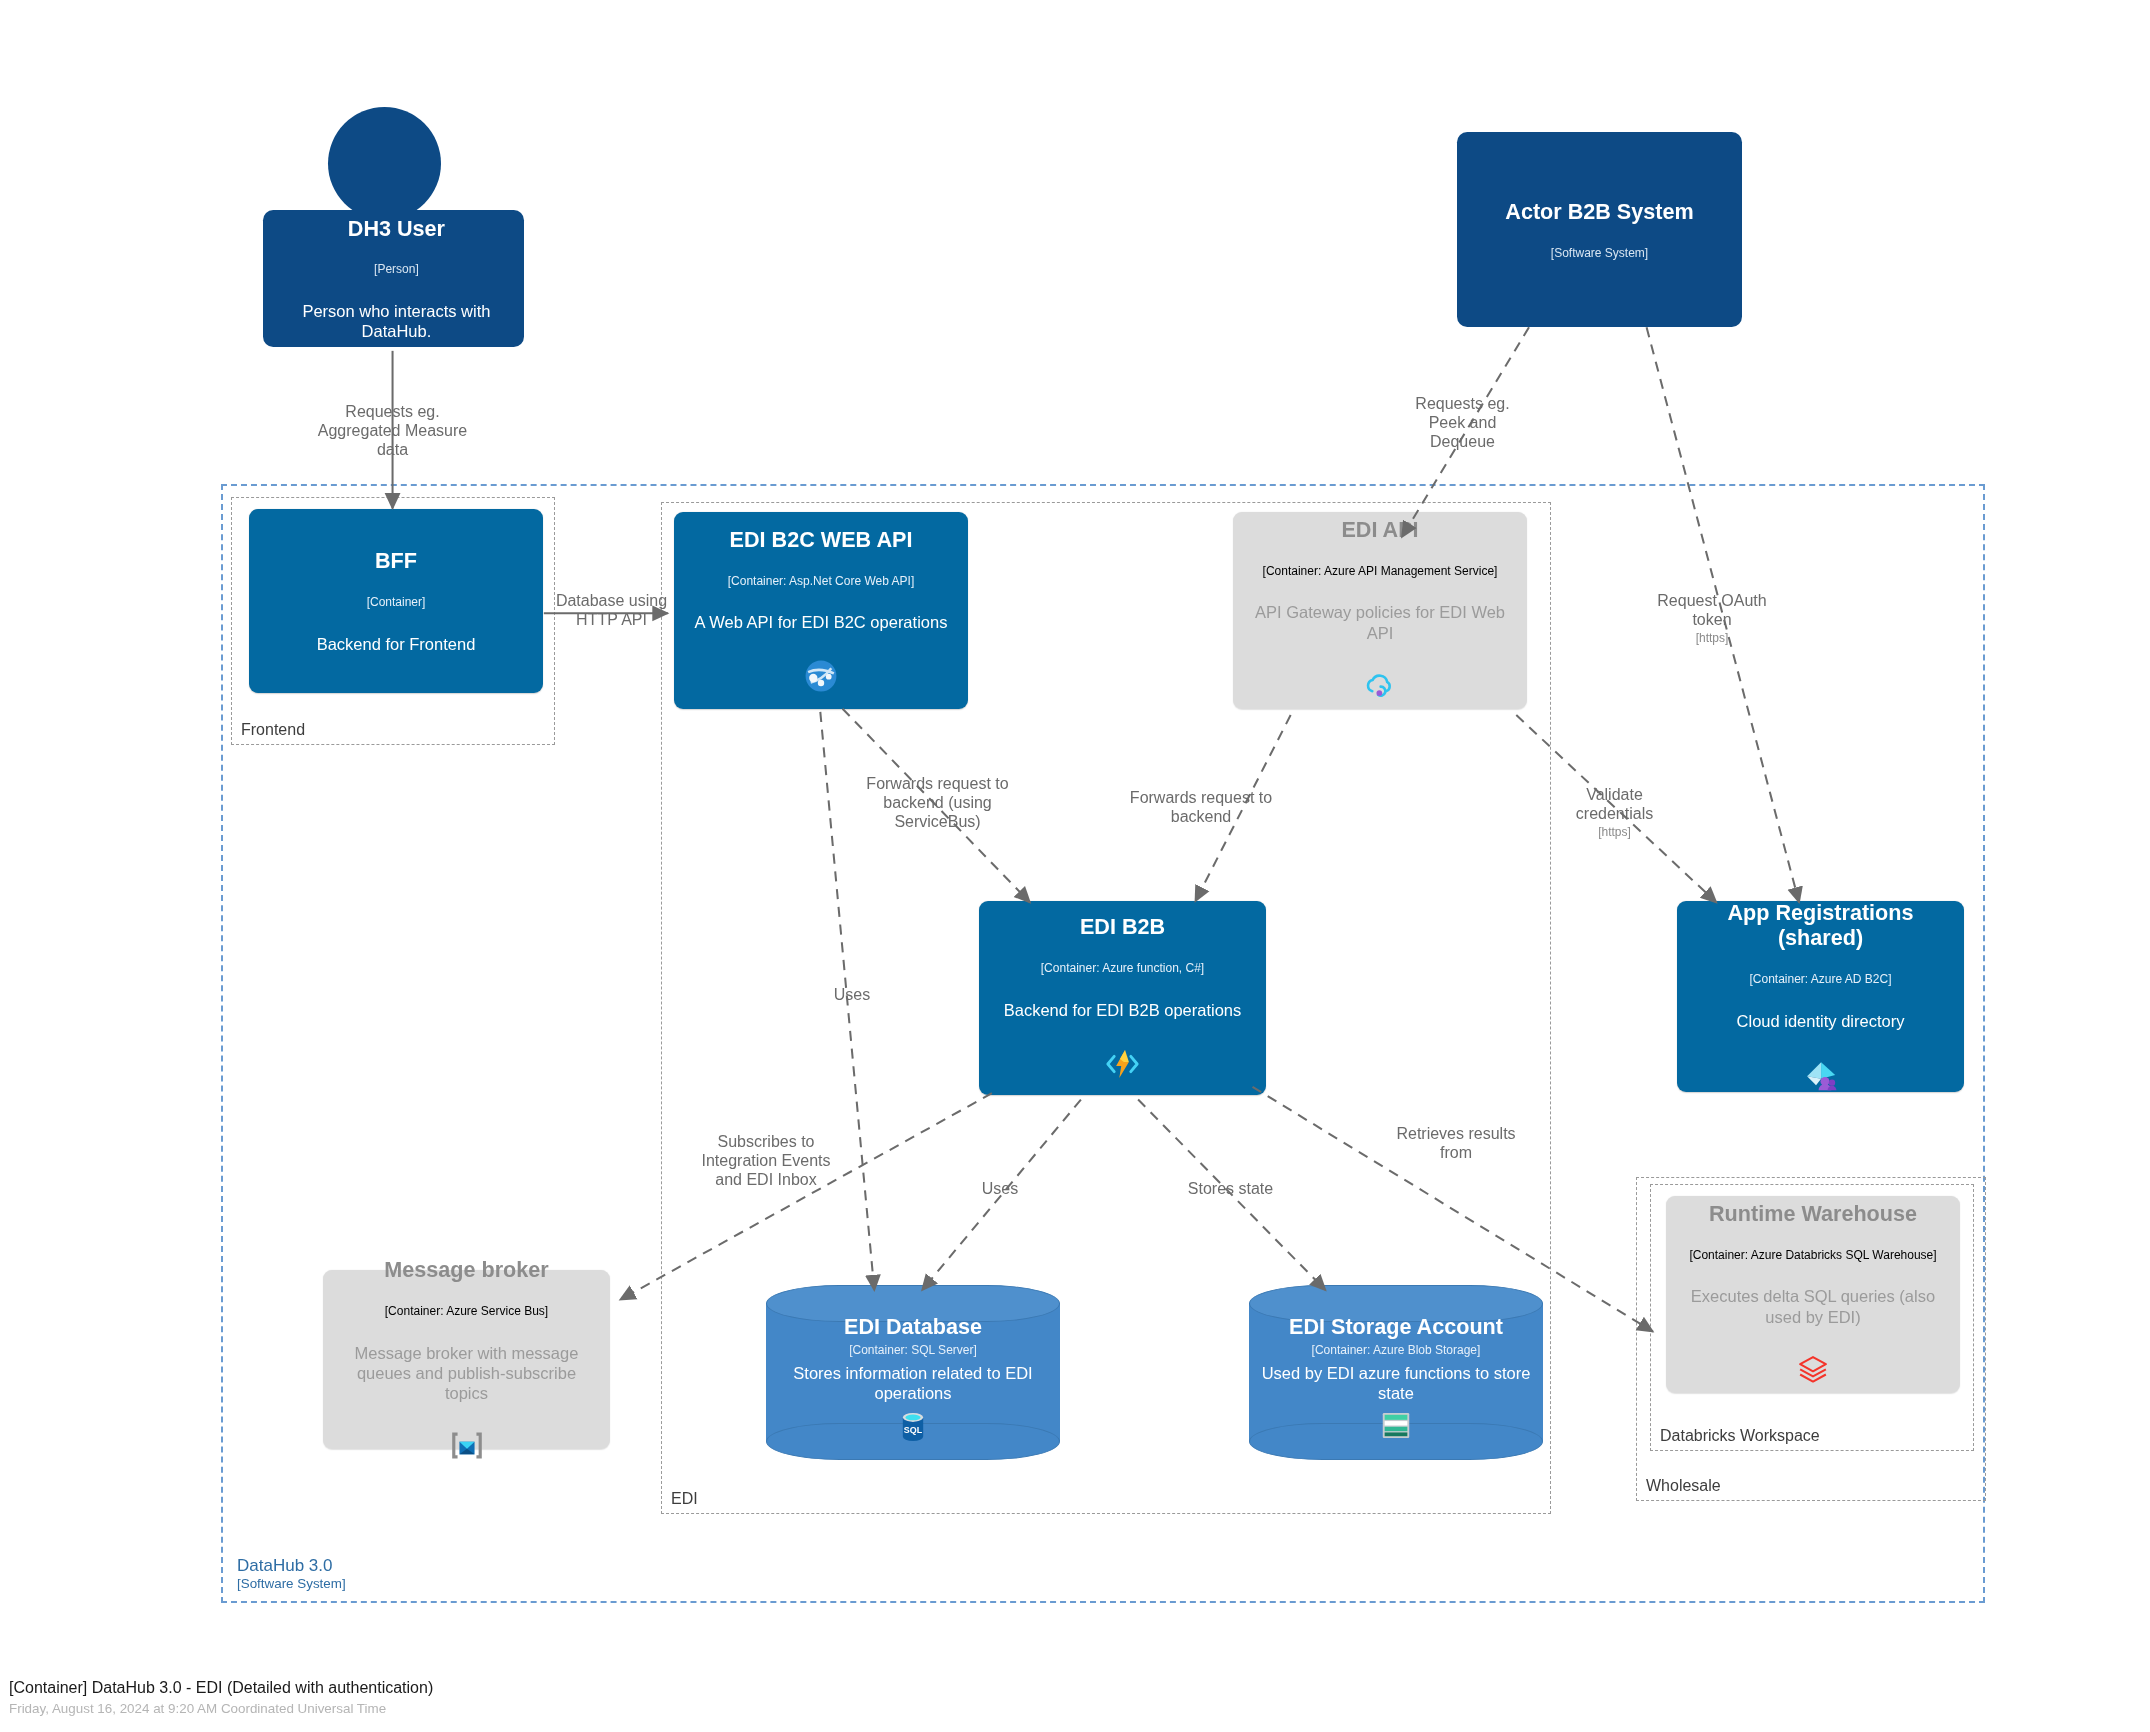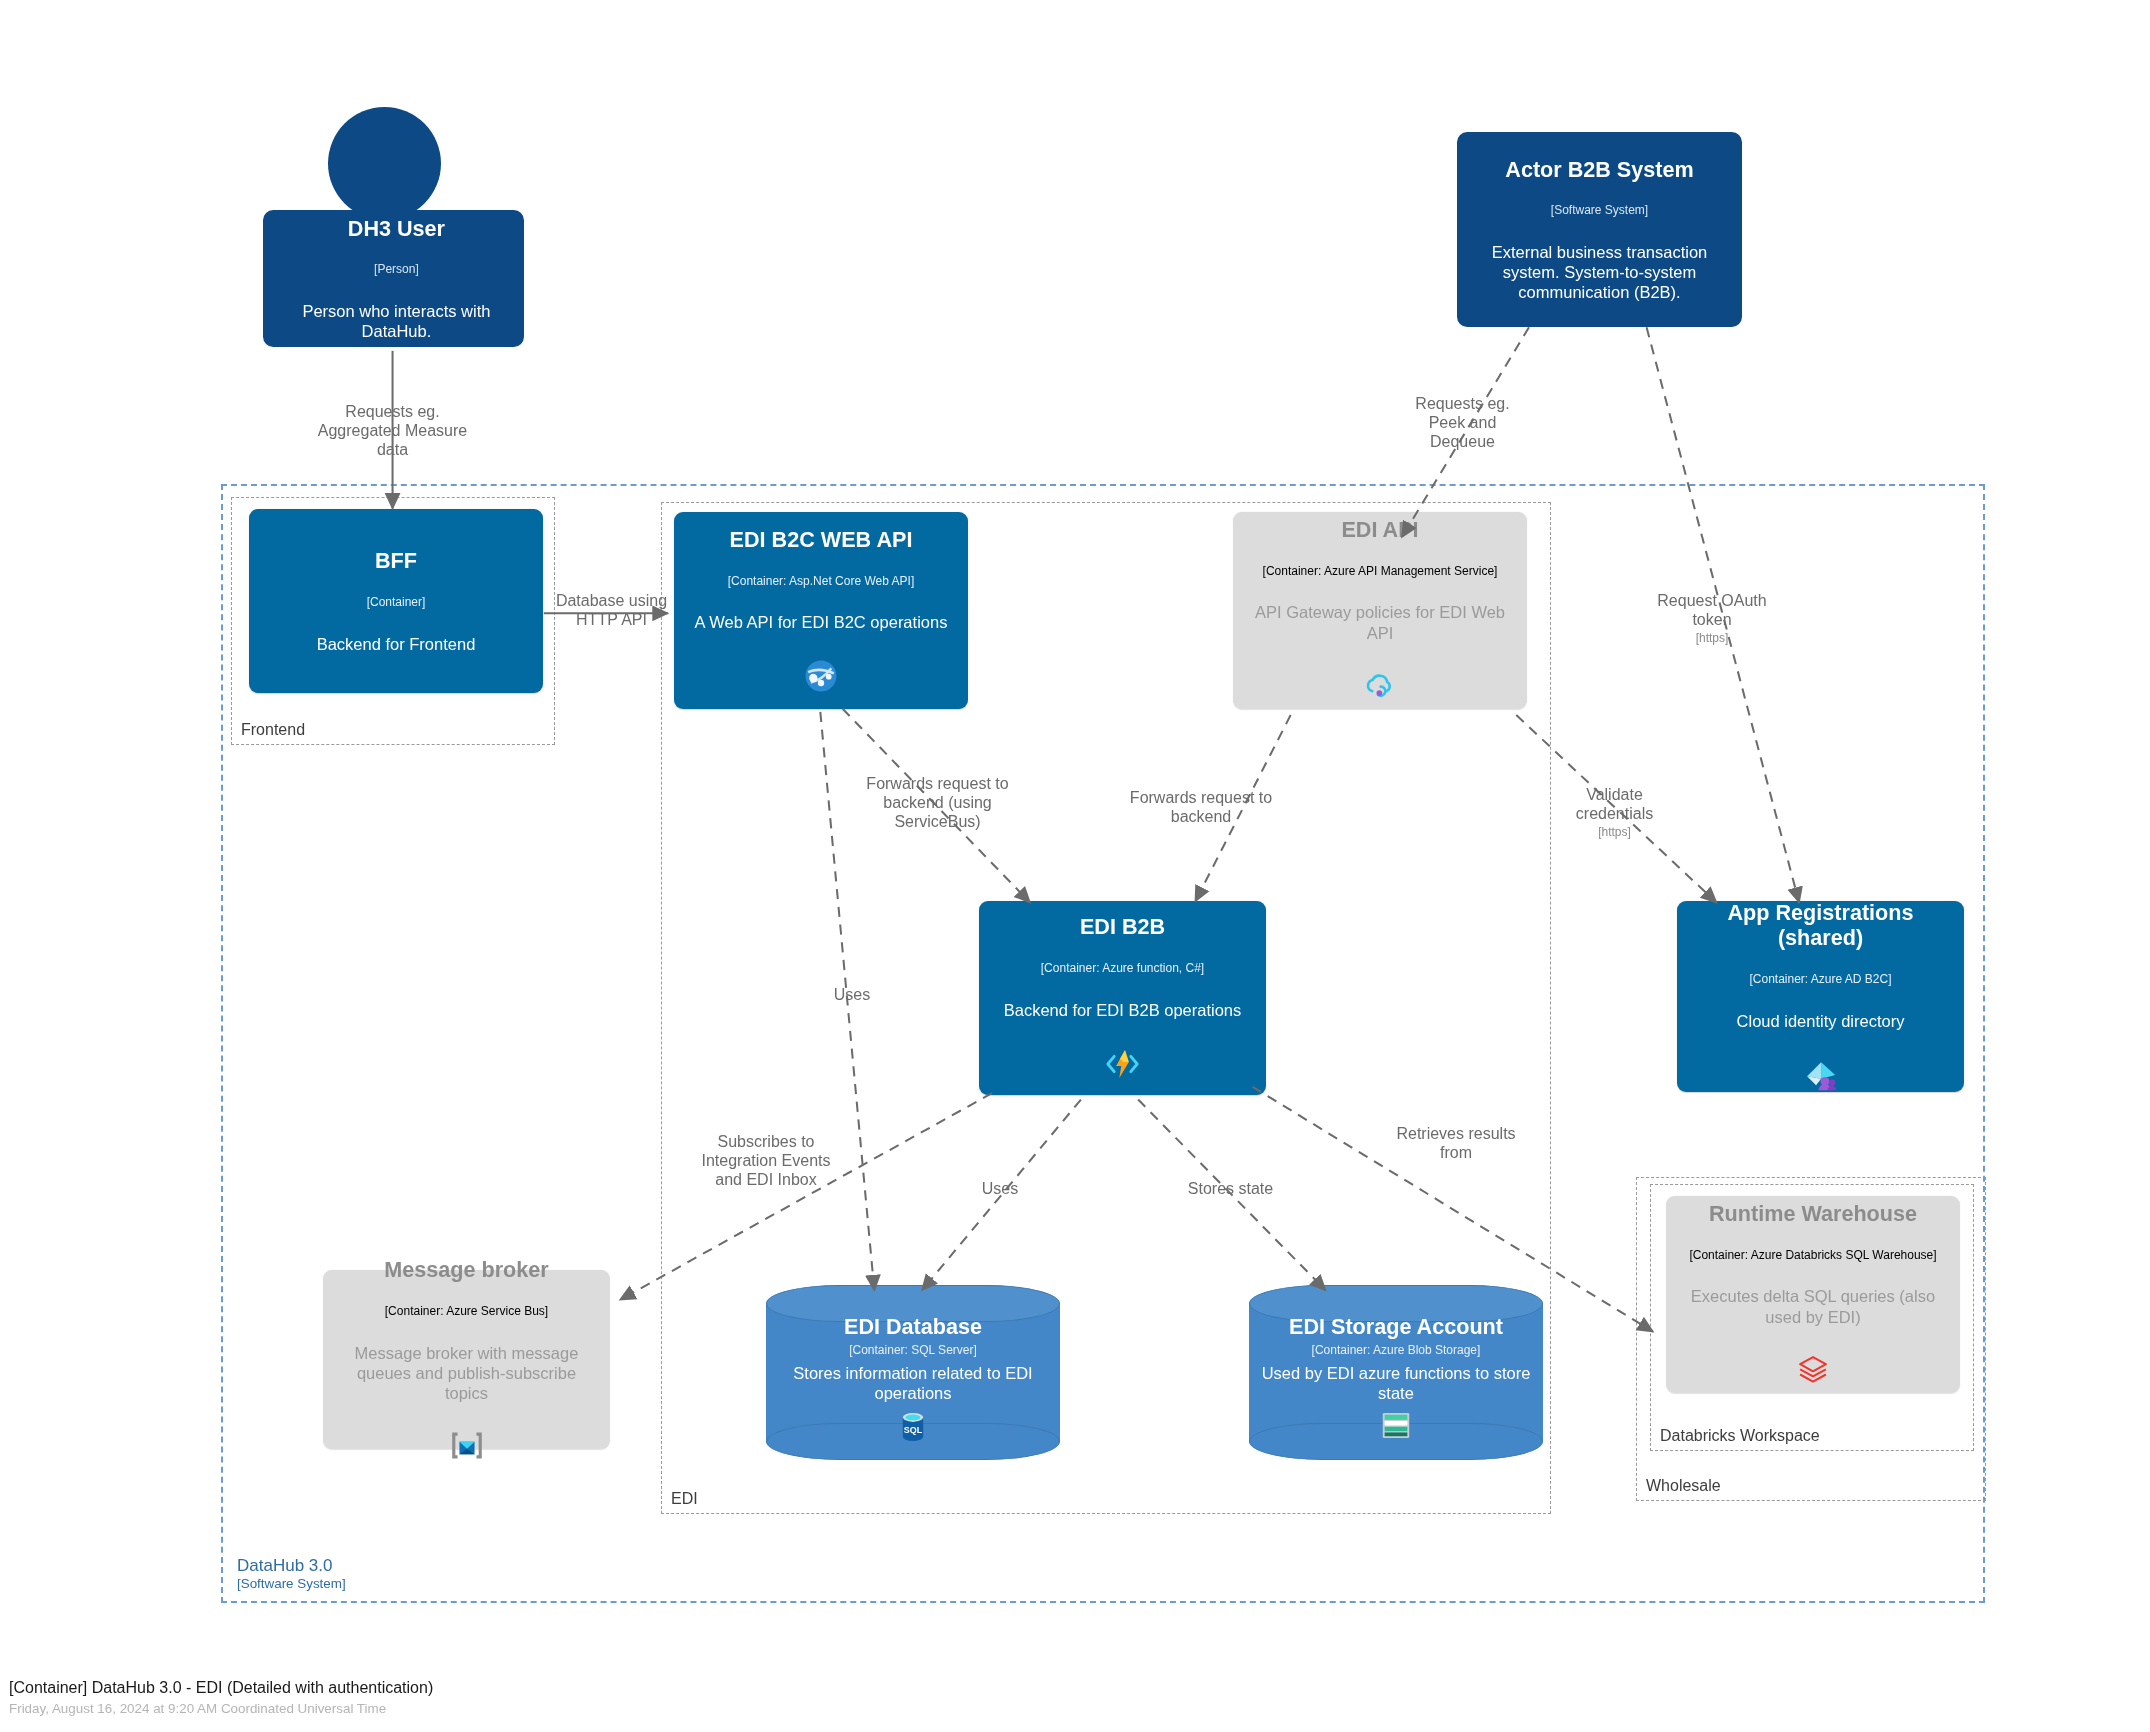--- a/index.html
+++ b/index.html
@@ -142,21 +142,20 @@
   <div id="person-head"></div>
   <div class="node navy" id="node-dh3-user" style="left:263px;top:210px;width:261px;height:137px;">
     <div class="nm">DH3 User</div>
     <div class="tech">[Person]</div>
     <div class="desc">Person who interacts with DataHub.</div>
   </div>
 
   <div class="node navy" style="left:1457px;top:132px;width:285px;height:195px;">
     <div class="nm">Actor B2B System</div>
     <div class="tech">[Software System]</div>
-    <div class="desc">External business transaction system. System-to-system communication (B2B).</div>
   </div>
 
   <div class="node blue" style="left:249px;top:509px;width:294px;height:184px;">
     <div class="nm">BFF</div>
     <div class="tech">[Container]</div>
     <div class="desc">Backend for Frontend</div>
   </div>
 
   <div class="node blue" style="left:674px;top:512px;width:294px;height:197px;">
     <div class="nm">EDI B2C WEB API</div>

